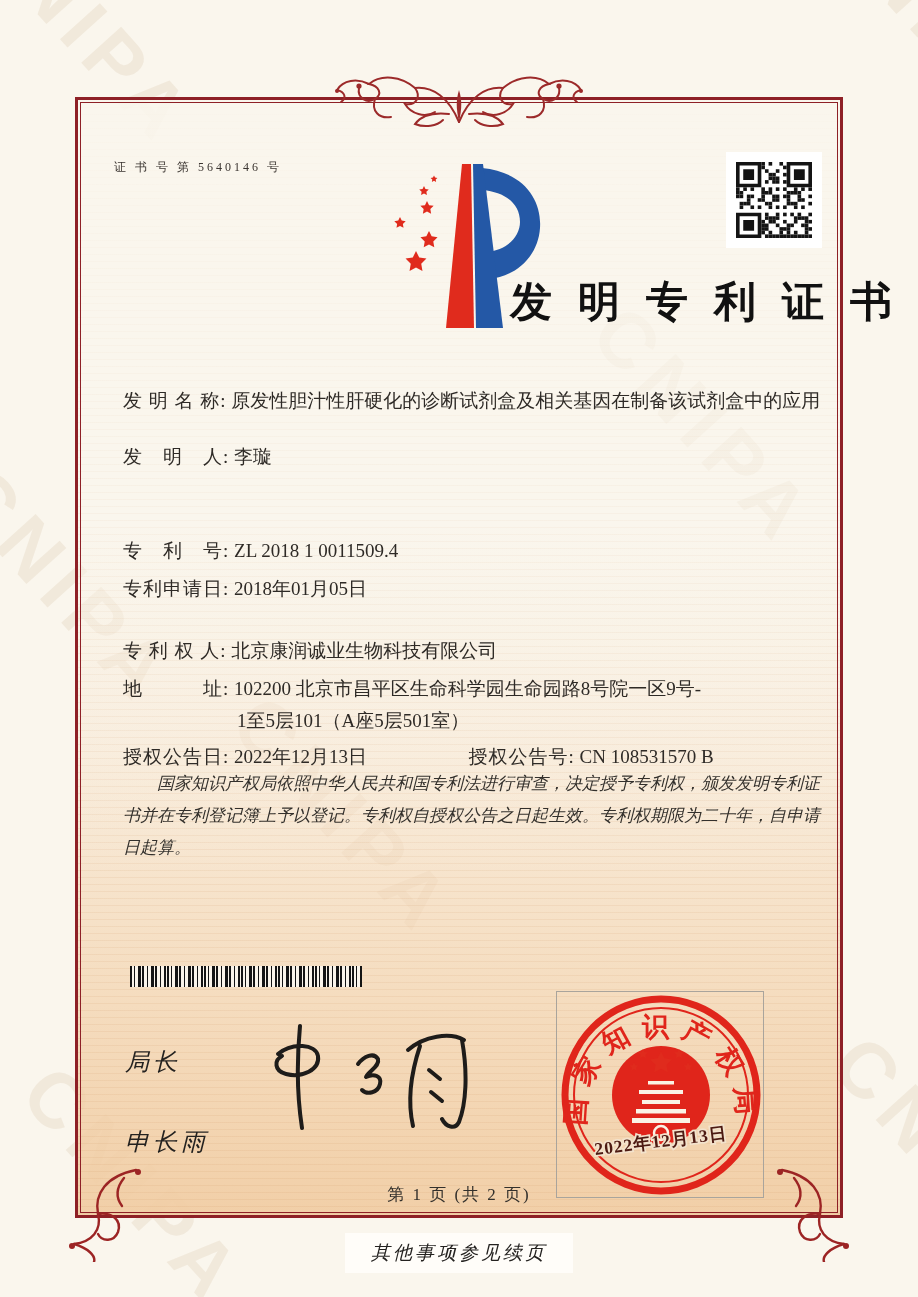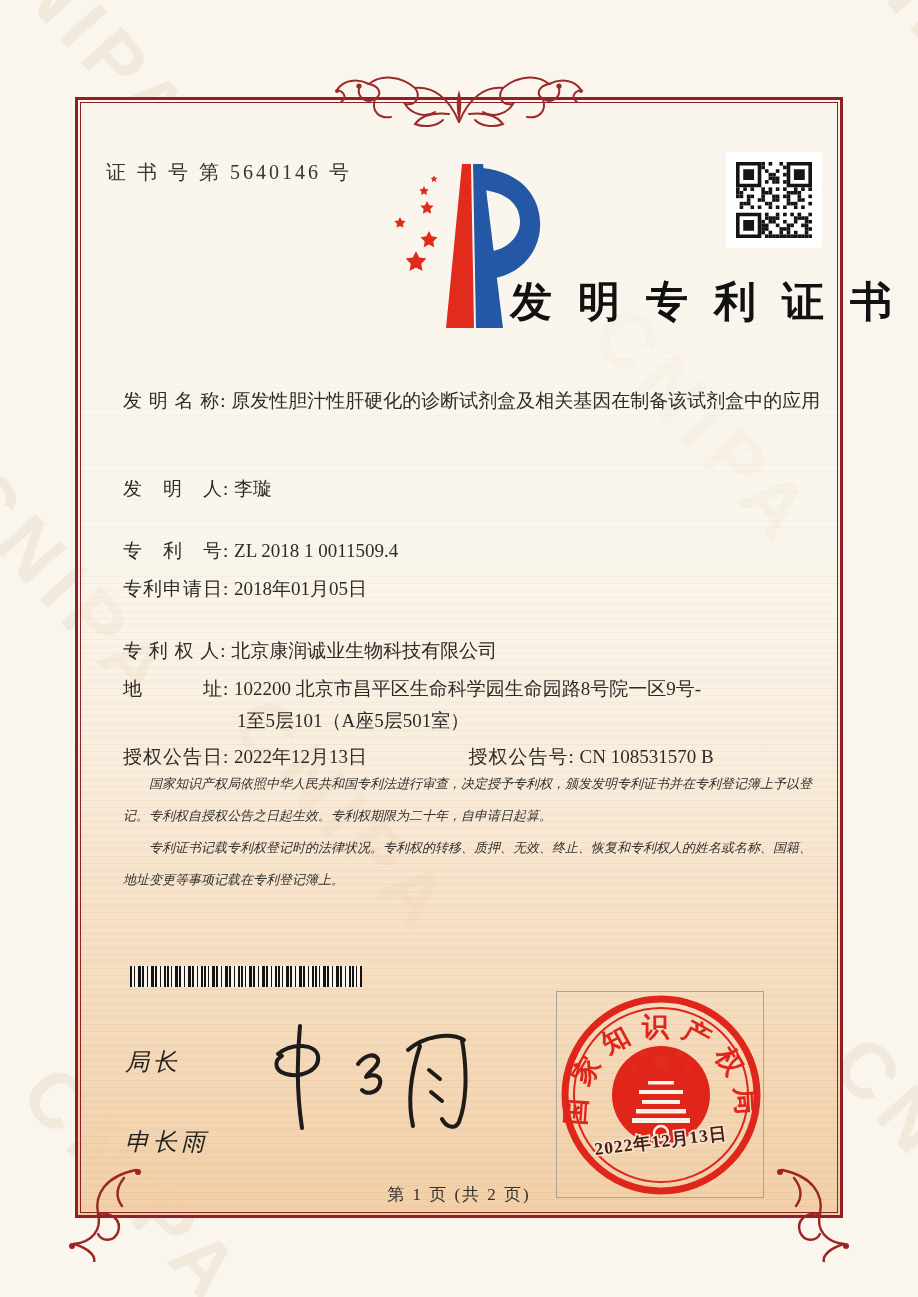--- a/index.html
+++ b/index.html
@@ -24,32 +24,32 @@
   }
   .texture-lines-mask{
     position:absolute; left:78px; top:100px; width:762px; height:1115px; z-index:2;
     background:linear-gradient(180deg, rgba(250,246,237,0.9) 0%, rgba(250,246,237,0.55) 35%, rgba(250,246,237,0) 70%);
   }
   .frame{position:absolute; left:75px; top:97px; width:768px; height:1121px;
     border:3px solid #8e2026; box-sizing:border-box; z-index:3;}
   .frame-inner{position:absolute; inset:2px; border:1px solid #8e2026;}
   .crest{position:absolute; left:329px; top:64px; z-index:4;}
   .corner-orn{position:absolute; z-index:4;}
-  .cert-no{position:absolute; left:106px; top:159px; font-size:20px; letter-spacing:3px; color:#3a3430; z-index:5;text-align:right;}
+  .cert-no{position:absolute; left:114px; top:159px; font-size:12px; letter-spacing:3px; color:#3a3430; z-index:5;text-align:right;}
   .logo{position:absolute; left:372px; top:150px; z-index:5;}
   .qr{position:absolute; left:726px; top:152px; width:96px; height:96px; background:#fff;
     display:flex; align-items:center; justify-content:center; z-index:5;}
   .title{position:absolute; left:0; top:274px; width:100%; text-align:right;
     font-size:42px; font-weight:bold; letter-spacing:26px; text-indent:26px; color:#111; z-index:5;}
   .fields{position:absolute; left:123px; top:0; width:700px; z-index:5; font-size:19px; color:#2e2a26;}
   .frow{position:absolute; left:0; white-space:nowrap;}
   .flabel{display:inline-block; letter-spacing:1px;}
   .addr2{position:absolute; left:114px; white-space:nowrap;}
   .paras{position:absolute; left:123px; top:768px; width:697px; z-index:5;
-    font-size:13px; line-height:32px; color:#33302c; font-style:italic;}
+    font-size:17px; line-height:32px; color:#33302c; font-style:italic;}
   .paras p{margin:0; text-indent:2em;}
   .barcode{position:absolute; left:130px; top:966px; width:232px; height:21px; z-index:5;
     background:repeating-linear-gradient(90deg,
       #141414 0 2px, #faf4ea 2px 4px, #141414 4px 5px, #faf4ea 5px 8px,
       #141414 8px 11px, #faf4ea 11px 12px, #141414 12px 14px, #faf4ea 14px 17px,
       #141414 17px 18px, #faf4ea 18px 21px, #141414 21px 24px, #faf4ea 24px 25px,
       #141414 25px 27px, #faf4ea 27px 30px, #141414 30px 31px, #faf4ea 31px 34px,
       #141414 34px 36px, #faf4ea 36px 37px);}
   .signer{position:absolute; left:125px; z-index:5; font-size:24px; font-style:italic; color:#242220; letter-spacing:4px;}
   .signature{position:absolute; left:262px; top:1018px; z-index:6;}
@@ -274,21 +274,21 @@
     </svg>
   </div>
 
   <div class="title">发明专利证书</div>
 
   <div class="fields">
     <div class="frow" style="top:388px;">
       <span class="flabel">发 明 名 称:</span>
       <span>原发性胆汁性肝硬化的诊断试剂盒及相关基因在制备该试剂盒中的应用</span>
     </div>
-    <div class="frow" style="top:476px;">
+    <div class="frow" style="top:444px;">
       <span class="flabel">发　明　人:</span>
       <span>李璇</span>
     </div>
     <div class="frow" style="top:538px;">
       <span class="flabel">专　利　号:</span>
       <span>ZL 2018 1 0011509.4</span>
     </div>
     <div class="frow" style="top:576px;">
       <span class="flabel">专利申请日:</span>
       <span>2018年01月05日</span>
@@ -308,21 +308,20 @@
       <span class="flabel">授权公告日:</span>
       <span>2022年12月13日</span>
       <span style="display:inline-block; width:92px;"></span>
       <span class="flabel">授权公告号:</span>
       <span>CN 108531570 B</span>
     </div>
   </div>
 
   <div class="paras">
     <p>国家知识产权局依照中华人民共和国专利法进行审查，决定授予专利权，颁发发明专利证书并在专利登记簿上予以登记。专利权自授权公告之日起生效。专利权期限为二十年，自申请日起算。</p>
-    <p>专利证书记载专利权登记时的法律状况。专利权的转移、质押、无效、终止、恢复和专利权人的姓名或名称、国籍、地址变更等事项记载在专利登记簿上。</p>
   </div>
 
   <div class="barcode"></div>
 
   <div class="signer" style="top:1046px;">局长</div>
   <div class="signer" style="top:1090px;margin-top:36px;">申长雨</div>
 
   <svg class="signature" width="216" height="112" viewBox="0 0 216 112">
     <g stroke="#1e1c1a" fill="none" stroke-width="4" stroke-linecap="round" stroke-linejoin="round">
       <path d="M38,8 C35,40 35,78 40,110"></path>
@@ -363,14 +362,15 @@
           </g>
           <circle cx="106" cy="142" r="7" fill="none" stroke="#faf3e6" stroke-width="2.5"></circle>
         </g>
         <text x="106" y="156" text-anchor="middle" font-size="17.5" letter-spacing="1" font-weight="bold" fill="#4d1a12" transform="rotate(-7 106 152)" style="paint-order:stroke; stroke:#f3e2cc; stroke-width:3.5;" font-family="Liberation Serif, DejaVu Serif, serif">2022年12月13日</text>
       </g>
     </svg>
   </div>
 
   <div class="page-no">第 1 页 (共 2 页)</div>
 
+  <div class="footer-note">其他事项参见续页</div>
 
 </div>
 
 </body></html>

